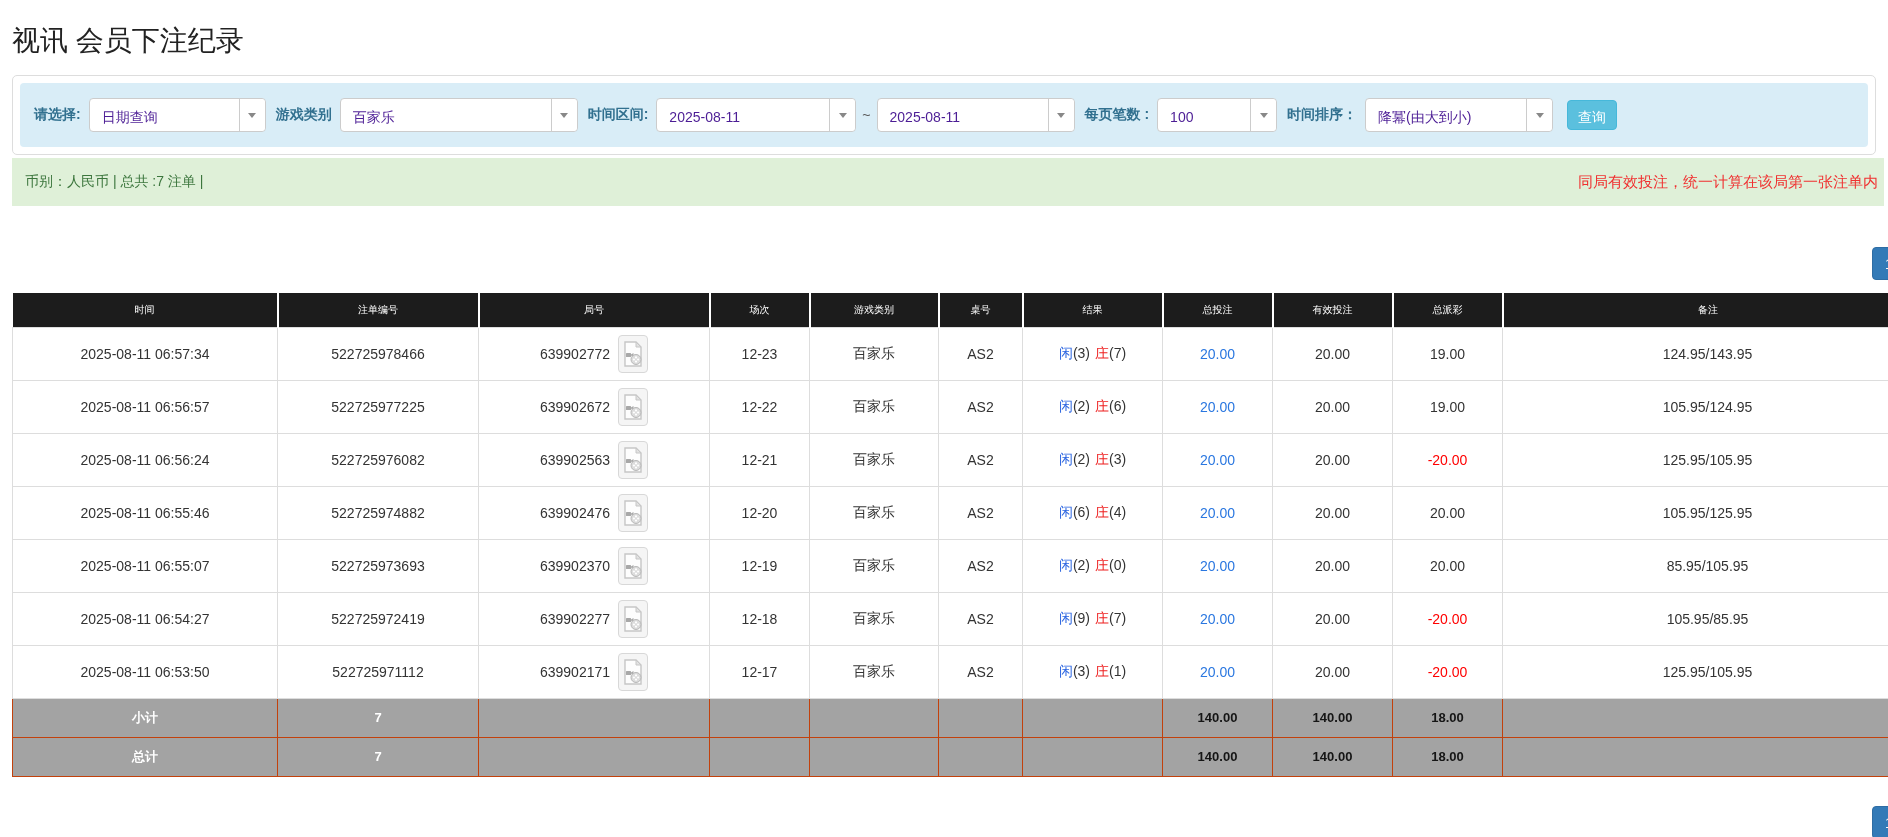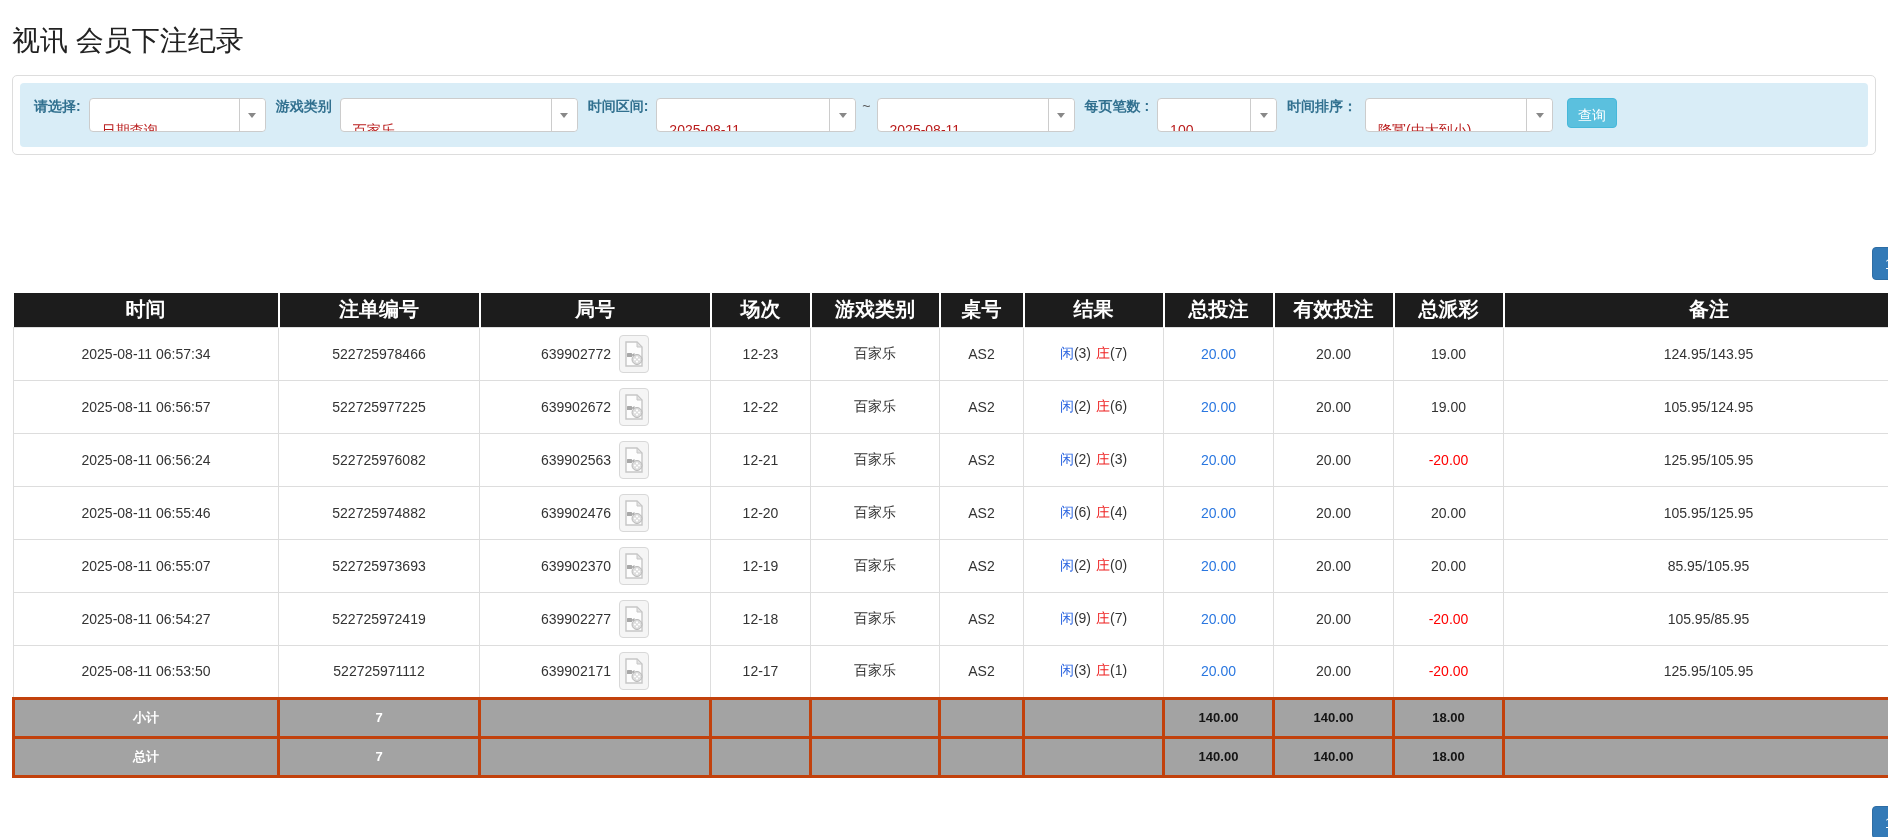--- a/index.html
+++ b/index.html
@@ -7,25 +7,25 @@
     font-family: "Liberation Sans", "DejaVu Sans", sans-serif; }
   .page { position: relative; width: 1888px; height: 837px; }
 
   
   .page-title { margin: 22px 12px 0 12px; font-size: 28px; font-weight: 400; color: #222; }
 
   
   .filter-panel { margin: 15px 12px 0 12px; border: 1px solid #ddd; border-radius: 5px;
     background: #fff; padding: 7px; }
   .filter-bar { background: #d9edf7; border-radius: 4px; padding: 15px 12px;
-    display: flex; align-items: flex-start; }
+    display: flex; align-items: center; }
   .flabel { font-size: 14px; font-weight: bold; color: #31708f; white-space: nowrap; margin: 0 8px 0 10px; }
   .flabel:first-child { margin-left: 2px; }
   .ctl { display: flex; height: 34px; background: #fff; border: 1px solid #ccc; border-radius: 4px; }
-  .ctl-text { flex: 1; padding: 15px 12px; line-height: 32px; font-size: 14px; color: #b91c1c;
+  .ctl-text { flex: 1; padding: 2px 12px; line-height: 32px; font-size: 14px; color: #4c1d95;
     white-space: nowrap; overflow: hidden; }
   .ctl-caret { width: 26px; border-left: 1px solid #ccc; display: flex; align-items: center;
     justify-content: center; background: #fff; border-radius: 0 4px 4px 0; }
   .tri { width: 0; height: 0; border-left: 4px solid transparent; border-right: 4px solid transparent;
     border-top: 5px solid #888; }
   .tilde { font-size: 14px; color: #555; margin: 0 6px; }
   .btn-search { height: 30px; margin-left: 14px; padding: 8px 10px; background: #5bc0de;
     border: 1px solid #46b8da; border-radius: 4px; color: #fff; font-size: 14px; cursor: pointer; }
 
   
@@ -40,35 +40,35 @@
     display: flex; align-items: center; justify-content: center; cursor: pointer; }
   .pager-top { top: 225px; }
   .pager-bottom { top: 784px; }
 
   
   table { border-collapse: collapse; table-layout: fixed; width: 1900px; margin: 0 0 0 12px; }
   .records { position: absolute; top: 271px; left: 0; }
   col.c1{width:265px} col.c2{width:201px} col.c3{width:231px} col.c4{width:100px}
   col.c5{width:129px} col.c6{width:84px} col.c7{width:140px} col.c8{width:110px}
   col.c9{width:120px} col.c10{width:110px} col.c11{width:410px}
-  thead th { background: #1c1c1c; color: #fff; font-size: 20px; font-weight: bold;
+  thead th { background: #1c1c1c; color: #fff; font-size: 10px; font-weight: normal;
     height: 34px; border-right: 2px solid #fff; }
   thead th:last-child { border-right: none; }
   tbody td { height: 53px; border: 1px solid #ddd; text-align: center; font-size: 14px;
     color: #333; background: #fff; }
   .round-wrap { display: flex; align-items: center; justify-content: center; gap: 8px; }
   .video-btn { width: 30px; height: 38px; background: #f5f5f5; border: 1px solid #d8d8d8;
     border-radius: 4px; display: inline-flex; align-items: center; justify-content: center; cursor: pointer; }
   .p-char { color: #2a64e0; }
   .b-char { color: #ee2222; }
   .r-num { color: #333; }
   .result-part { margin-right: 5px; }
   .bet-link { color: #2a77e0; cursor: pointer; }
   .neg { color: #ff0000; }
-  tr.tr-gray td { height: 39px; background: #a3a3a3; border: 3px solid #c2410c;
+  tr.tr-gray td { height: 39px; background: #a3a3a3; border: 1px solid #c2410c;
     color: #fff; font-weight: bold; font-size: 13px; }
   tr.tr-gray td.amount { color: #151515; }
 </style>
 </head>
 <body>
 
 <div class="page">
 
   <h1 class="page-title">视讯 会员下注纪录</h1>
 
@@ -118,20 +118,24 @@
         <span class="ctl-text">降冪(由大到小)</span>
         <span class="ctl-caret">
             <i class="tri"></i>
           </span>
       </div>
 
       <button class="btn-search">查询</button>
     </div>
   </div>
 
+  <div class="summary-bar">
+    <span class="summary-left">币别：人民币 | 总共 :7 注单 |</span>
+    <span class="summary-right">同局有效投注，统一计算在该局第一张注单内</span>
+  </div>
 
   <div class="pager pager-top">1</div>
 
   <div class="records">
     <table>
       <colgroup>
         <col class="c1">
           <col class="c2">
           <col class="c3">
           <col class="c4">

